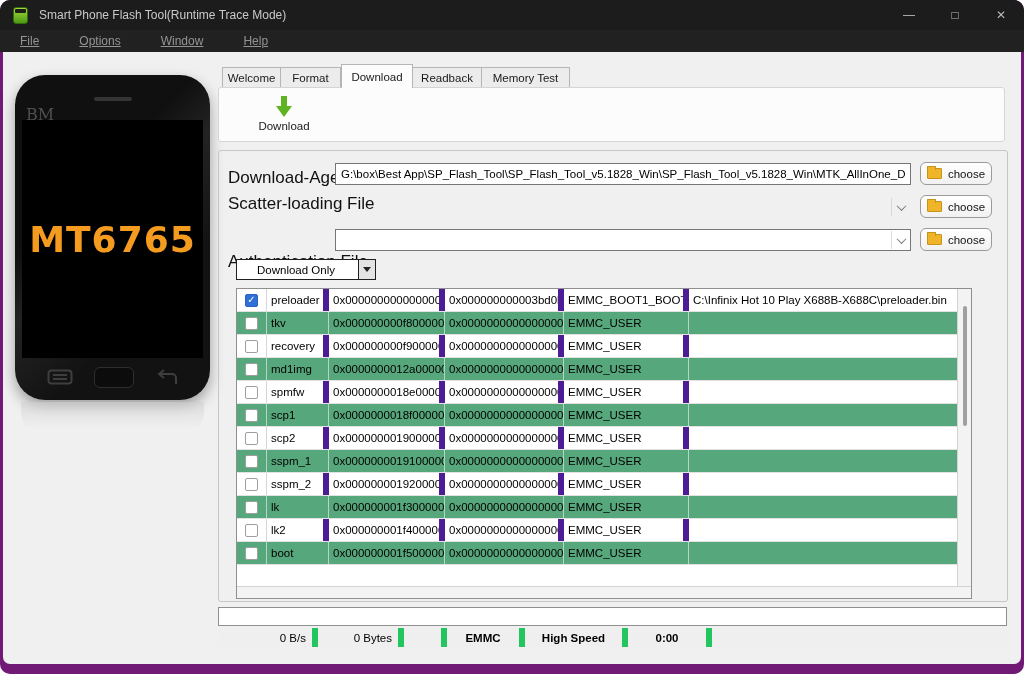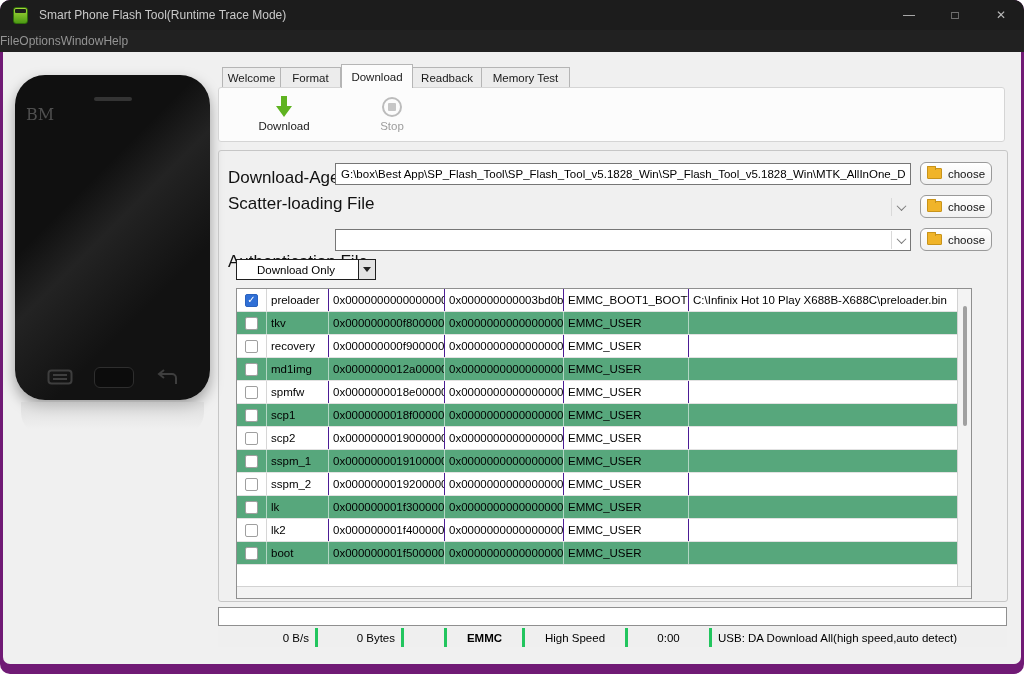--- a/index.html
+++ b/index.html
@@ -13,21 +13,21 @@
   .app-icon { width:15px; height:17px; margin-left:13px; border-radius:3px;
     background:linear-gradient(#a6d93a,#4d9a14); border:1px solid #2f6e0a; position:relative; }
   .app-icon::before { content:""; position:absolute; left:1px; right:1px; top:1px; height:4px;
     background:#1d1d1d; border-radius:1px; }
   .title-text { color:#c9c9c9; font-size:12px; margin-left:11px; }
   .win-controls { margin-left:auto; display:flex; align-items:center; height:100%; }
   .win-btn { width:46px; height:100%; display:flex; align-items:center; justify-content:center;
     color:#b9b9b9; font-size:12px; }
   .menubar { position:absolute; left:0; top:30px; right:0; height:22px; background:#212121;
     display:flex; align-items:center; color:#949494; font-size:12px; }
-  .menu-item { padding:0 0; height:100%; display:flex; align-items:center; }
+  .menu-item { padding:0 20px; height:100%; display:flex; align-items:center;text-decoration:underline; }
   
   .client { position:absolute; left:3px; right:3px; top:52px; bottom:10px; background:#f0f0f0;
     border-radius:0 0 7px 7px; overflow:hidden; }
   
   .phone-body { position:absolute; left:12px; top:23px; width:195px; height:325px;
     border-radius:30px; background:linear-gradient(135deg,#101010 35%,#232323 48%,#121212 70%);
     box-shadow:0 6px 14px rgba(0,0,0,.35); }
   .phone-speaker { position:absolute; left:50%; top:22px; transform:translateX(-50%);
     width:38px; height:4px; background:#343434; border-radius:2px; }
   .phone-bm { position:absolute; left:11px; top:30px; color:#4f4f4f; font-size:16px;
@@ -86,42 +86,42 @@
   
   .table-wrap { position:absolute; left:233px; top:236px; width:736px; height:311px;
     border:1px solid #8f8f8f; background:#fff; }
   .tgrid { position:absolute; left:0; top:0; width:720px; }
   .thead, .trow { display:grid; grid-template-columns:30px 62px 116px 119px 125px 1fr; }
   .thead { background:var(--header-lavender,#c9c9ef); height:21px; border-bottom:1px solid #8d8dbf; }
   .thead .hcell { display:flex; align-items:center; justify-content:center; font-size:11.5px;
     color:#16161a; border-right:1px solid #9d9dcb; }
   .trow { height:23px; border-bottom:1px solid #e2e2e2; background:#fff; }
   .trow .cell { font-size:11.5px; color:#000; display:flex; align-items:center; padding:0 4px;
-    border-right:1px solid #4c1d95; overflow:hidden; white-space:nowrap; }
+    border-right:6px solid #4c1d95; overflow:hidden; white-space:nowrap; }
   .trow .cellcb { display:flex; align-items:center; justify-content:center; border-right:1px solid #d6d6d6; }
   .trow.green { background:var(--row-green,#57a77c); }
   .trow.green .cell, .trow.green .cellcb { border-right:1px solid rgba(255,255,255,.55); }
   .cb { width:13px; height:13px; background:#fff; border:1px solid #9f9f9f; border-radius:2px;
     display:flex; align-items:center; justify-content:center; }
   .cb.checked { background:var(--checkbox-blue,#2f6fd6); border-color:#2a62be; }
   .cb.checked::after { content:"✓"; color:#fff; font-size:10px; line-height:1; }
   .vscroll { position:absolute; right:0; top:0; width:14px; height:297px; background:#f3f3f3;
     border-left:1px solid #d2d2d2; }
   .vthumb { position:absolute; left:5px; top:17px; width:4px; height:120px; background:#a0a0a0;
     border-radius:2px; }
   .hscroll { position:absolute; left:0; bottom:0; width:100%; height:12px; background:#f3f3f3;
     border-top:1px solid #d2d2d2; }
   
   .progress { position:absolute; left:215px; top:555px; width:789px; height:19px;
     background:#fff; border:1px solid #8f8f8f; }
   .statusbar { position:absolute; left:215px; top:576px; width:789px; height:19px;
     display:flex; background:#efefef; font-size:11.5px; color:#000; }
-  .scell { border-right:3px solid #22c55e; display:flex; align-items:center; padding:0 6px; }
+  .scell { border-right:6px solid #22c55e; display:flex; align-items:center; padding:0 6px; }
   .scell.r { justify-content:flex-end; }
-  .scell.c { justify-content:center; }
+  .scell.c { justify-content:center;font-weight:bold; }
   .scell.b { font-weight:bold; }
 </style>
 </head>
 <body>
 
 <div class="window">
 
   <div class="titlebar">
     <div class="app-icon"></div>
     <div class="title-text">Smart Phone Flash Tool(Runtime Trace Mode)</div>
@@ -137,20 +137,23 @@
     <div class="menu-item">Options</div>
     <div class="menu-item">Window</div>
     <div class="menu-item">Help</div>
   </div>
 
   <div class="client">
 
     <div class="phone-body">
       <div class="phone-speaker"></div>
       <div class="phone-bm">BM</div>
+      <div class="phone-screen">
+        <div class="chip-label">MT6765</div>
+      </div>
       <div class="phone-nav">
         <svg class="nav-svg" width="26" height="16" viewBox="0 0 26 16">
             <rect x="1.5" y="1.5" width="23" height="13" rx="3"></rect>
             <line x1="6" y1="6" x2="20" y2="6"></line>
             <line x1="6" y1="10" x2="20" y2="10"></line>
           </svg>
         <div class="home-btn"></div>
         <svg class="nav-svg" width="24" height="16" viewBox="0 0 24 16">
             <path d="M22 15 V9 a4 4 0 0 0 -4 -4 H6 M10 1 L5 5 L10 9"></path>
           </svg>
@@ -168,26 +171,20 @@
 
     <div class="toolbar-box">
       <div class="tool-btn" style="left:20px">
         <div class="ic">
           <svg class="dl-arrow" width="20" height="22" viewBox="0 0 20 22">
               <path fill="currentColor" d="M7 0h6v10h5l-8 11-8-11h5z"></path>
             </svg>
         </div>
         <div>Download</div>
       </div>
-      <div class="tool-btn disabled" style="left:128px">
-        <div class="ic">
-            <span class="stop-circle"></span>
-          </div>
-        <div>Stop</div>
-      </div>
     </div>
 
     <div class="content-box"></div>
 
     <div class="field-label" style="left:225px; top:116px">Download-Agent</div>
     <input class="txt-input" style="top: 111px;" value="G:\box\Best App\SP_Flash_Tool\SP_Flash_Tool_v5.1828_Win\SP_Flash_Tool_v5.1828_Win\MTK_AllInOne_DA.bin">
     <div class="choose-btn" style="top:110px">
       <span class="folder-ic"></span>
       <span>choose</span>
     </div>
@@ -344,17 +341,16 @@
     </div>
 
     <div class="progress"></div>
     <div class="statusbar">
       <div class="scell r" style="width:100px">0 B/s</div>
       <div class="scell r" style="width:86px">0 Bytes</div>
       <div class="scell" style="width:43px"></div>
       <div class="scell c b" style="width:78px">EMMC</div>
       <div class="scell c" style="width:103px">High Speed</div>
       <div class="scell c" style="width:84px">0:00</div>
-      <div class="scell" style="flex:1; border-right:none">USB: DA Download All(high speed,auto detect)</div>
     </div>
 
   </div>
 </div>
 
 </body></html>

